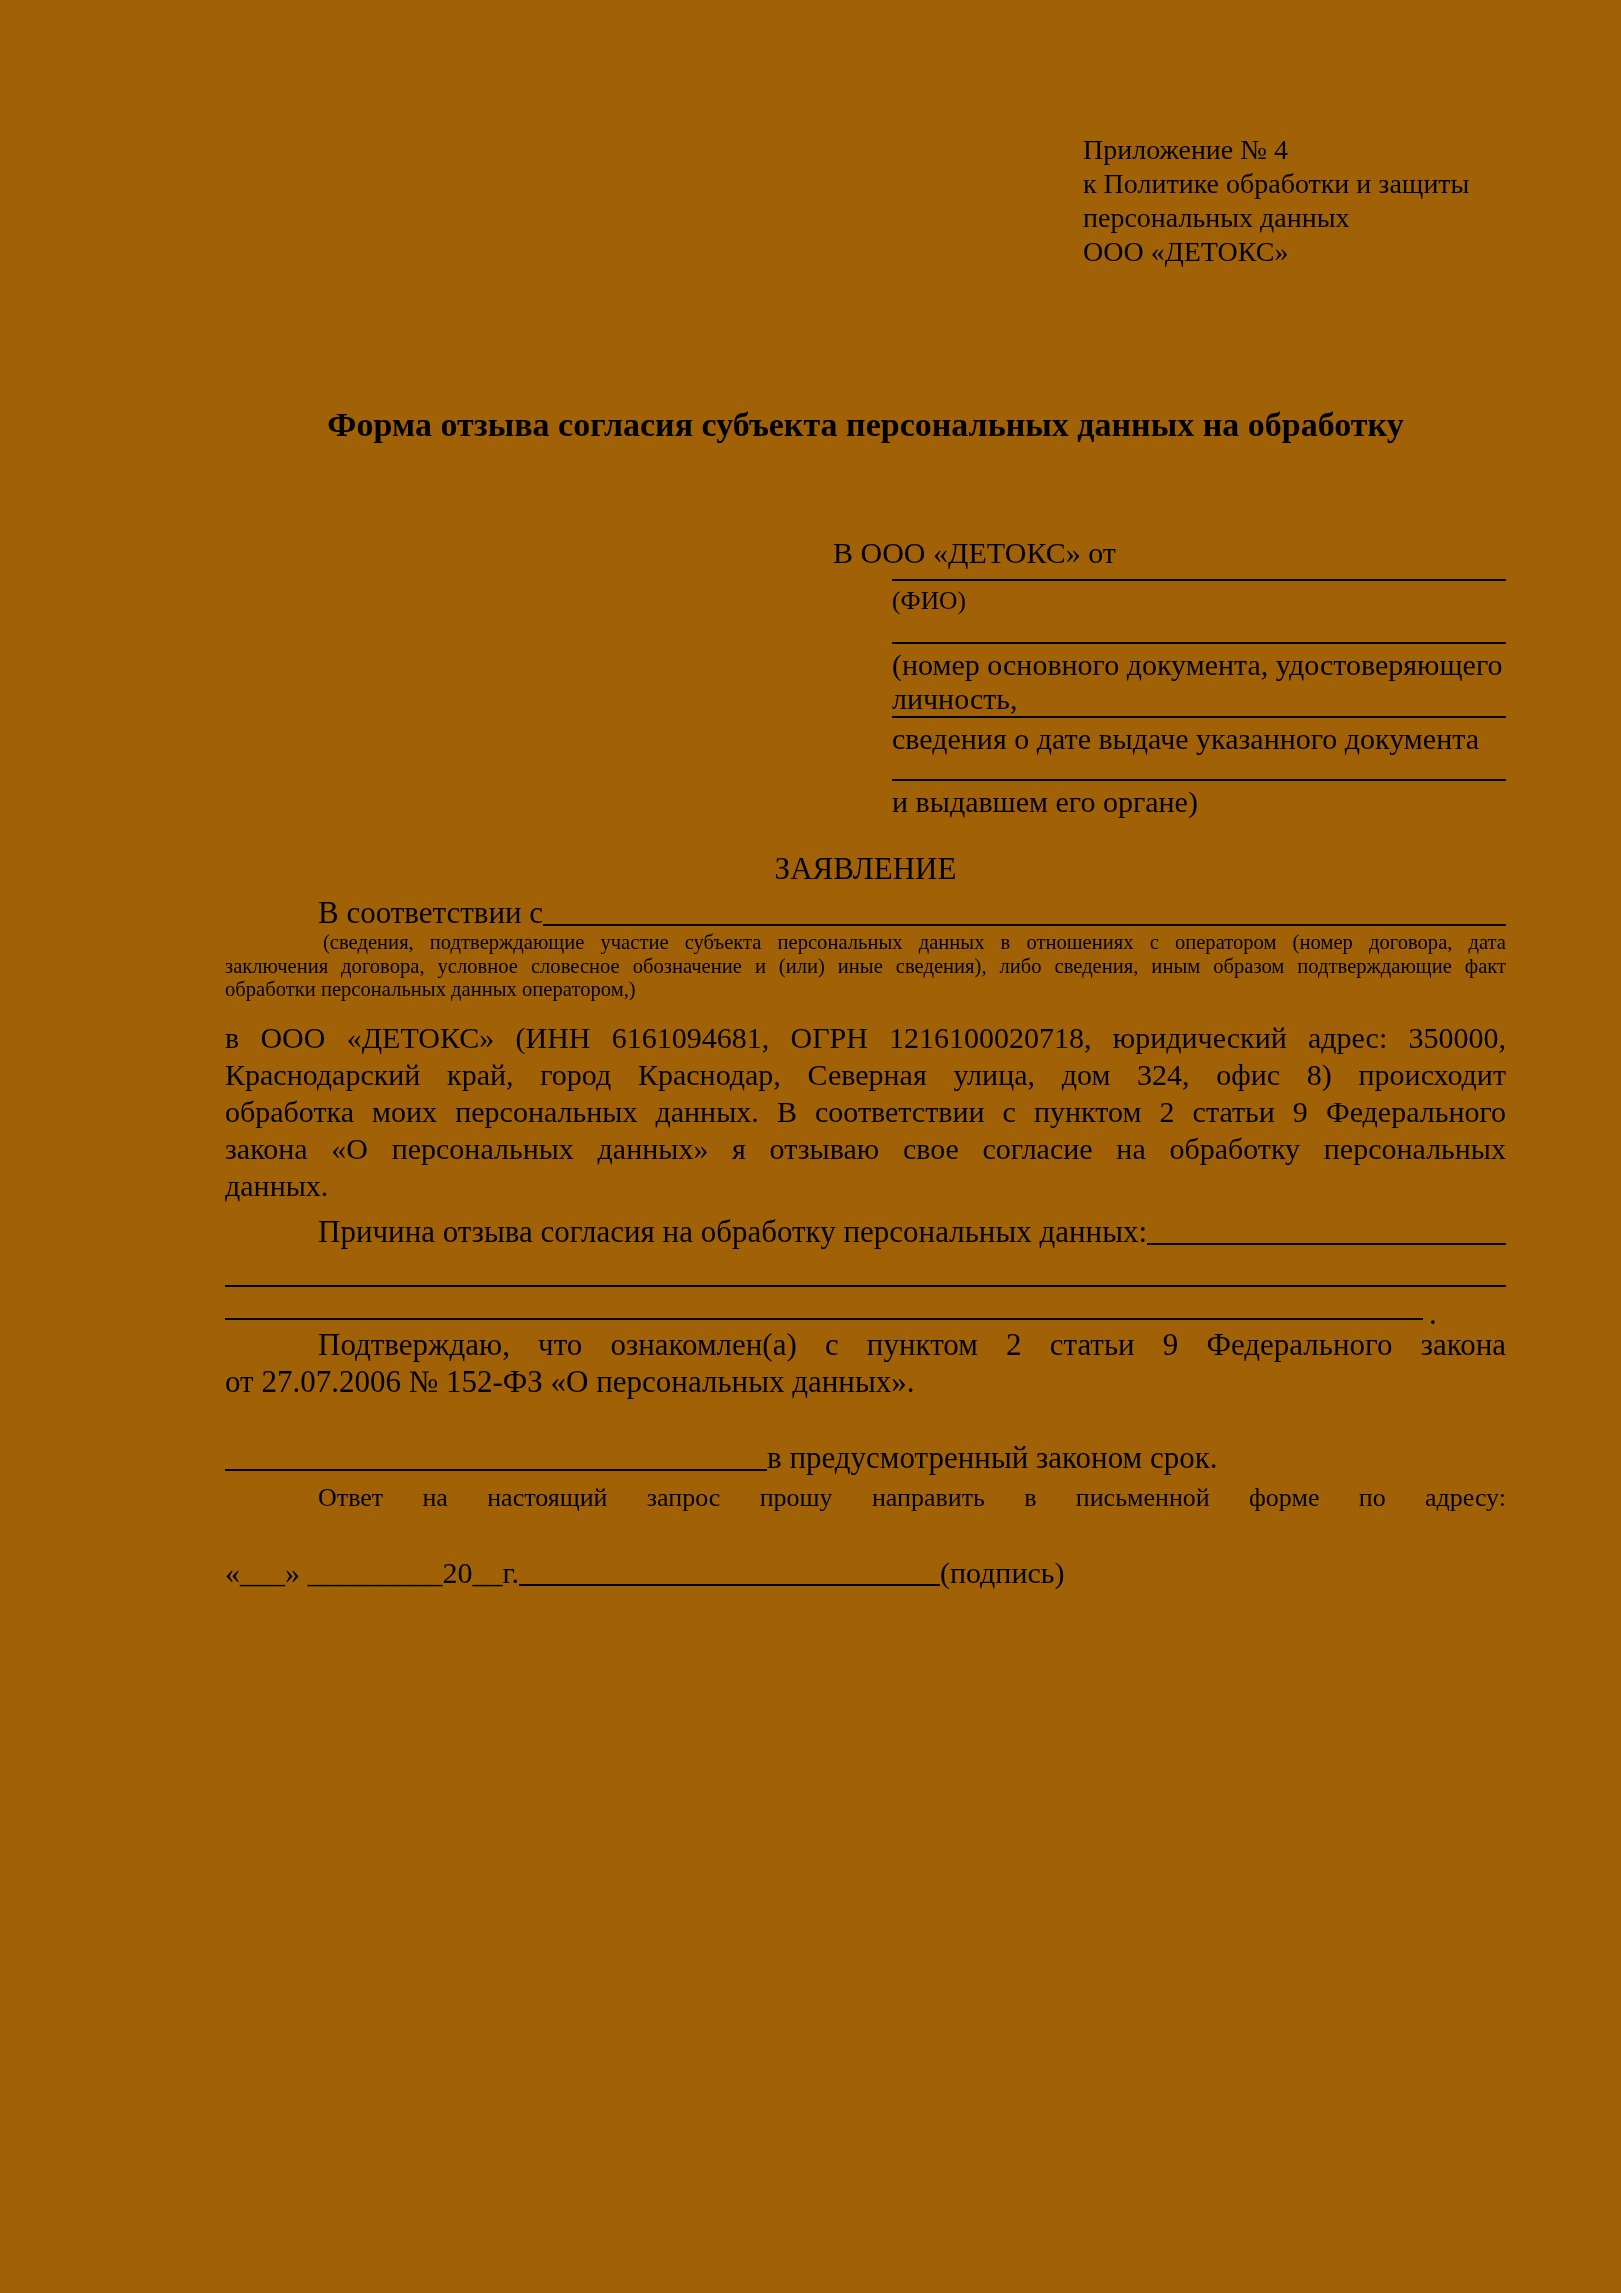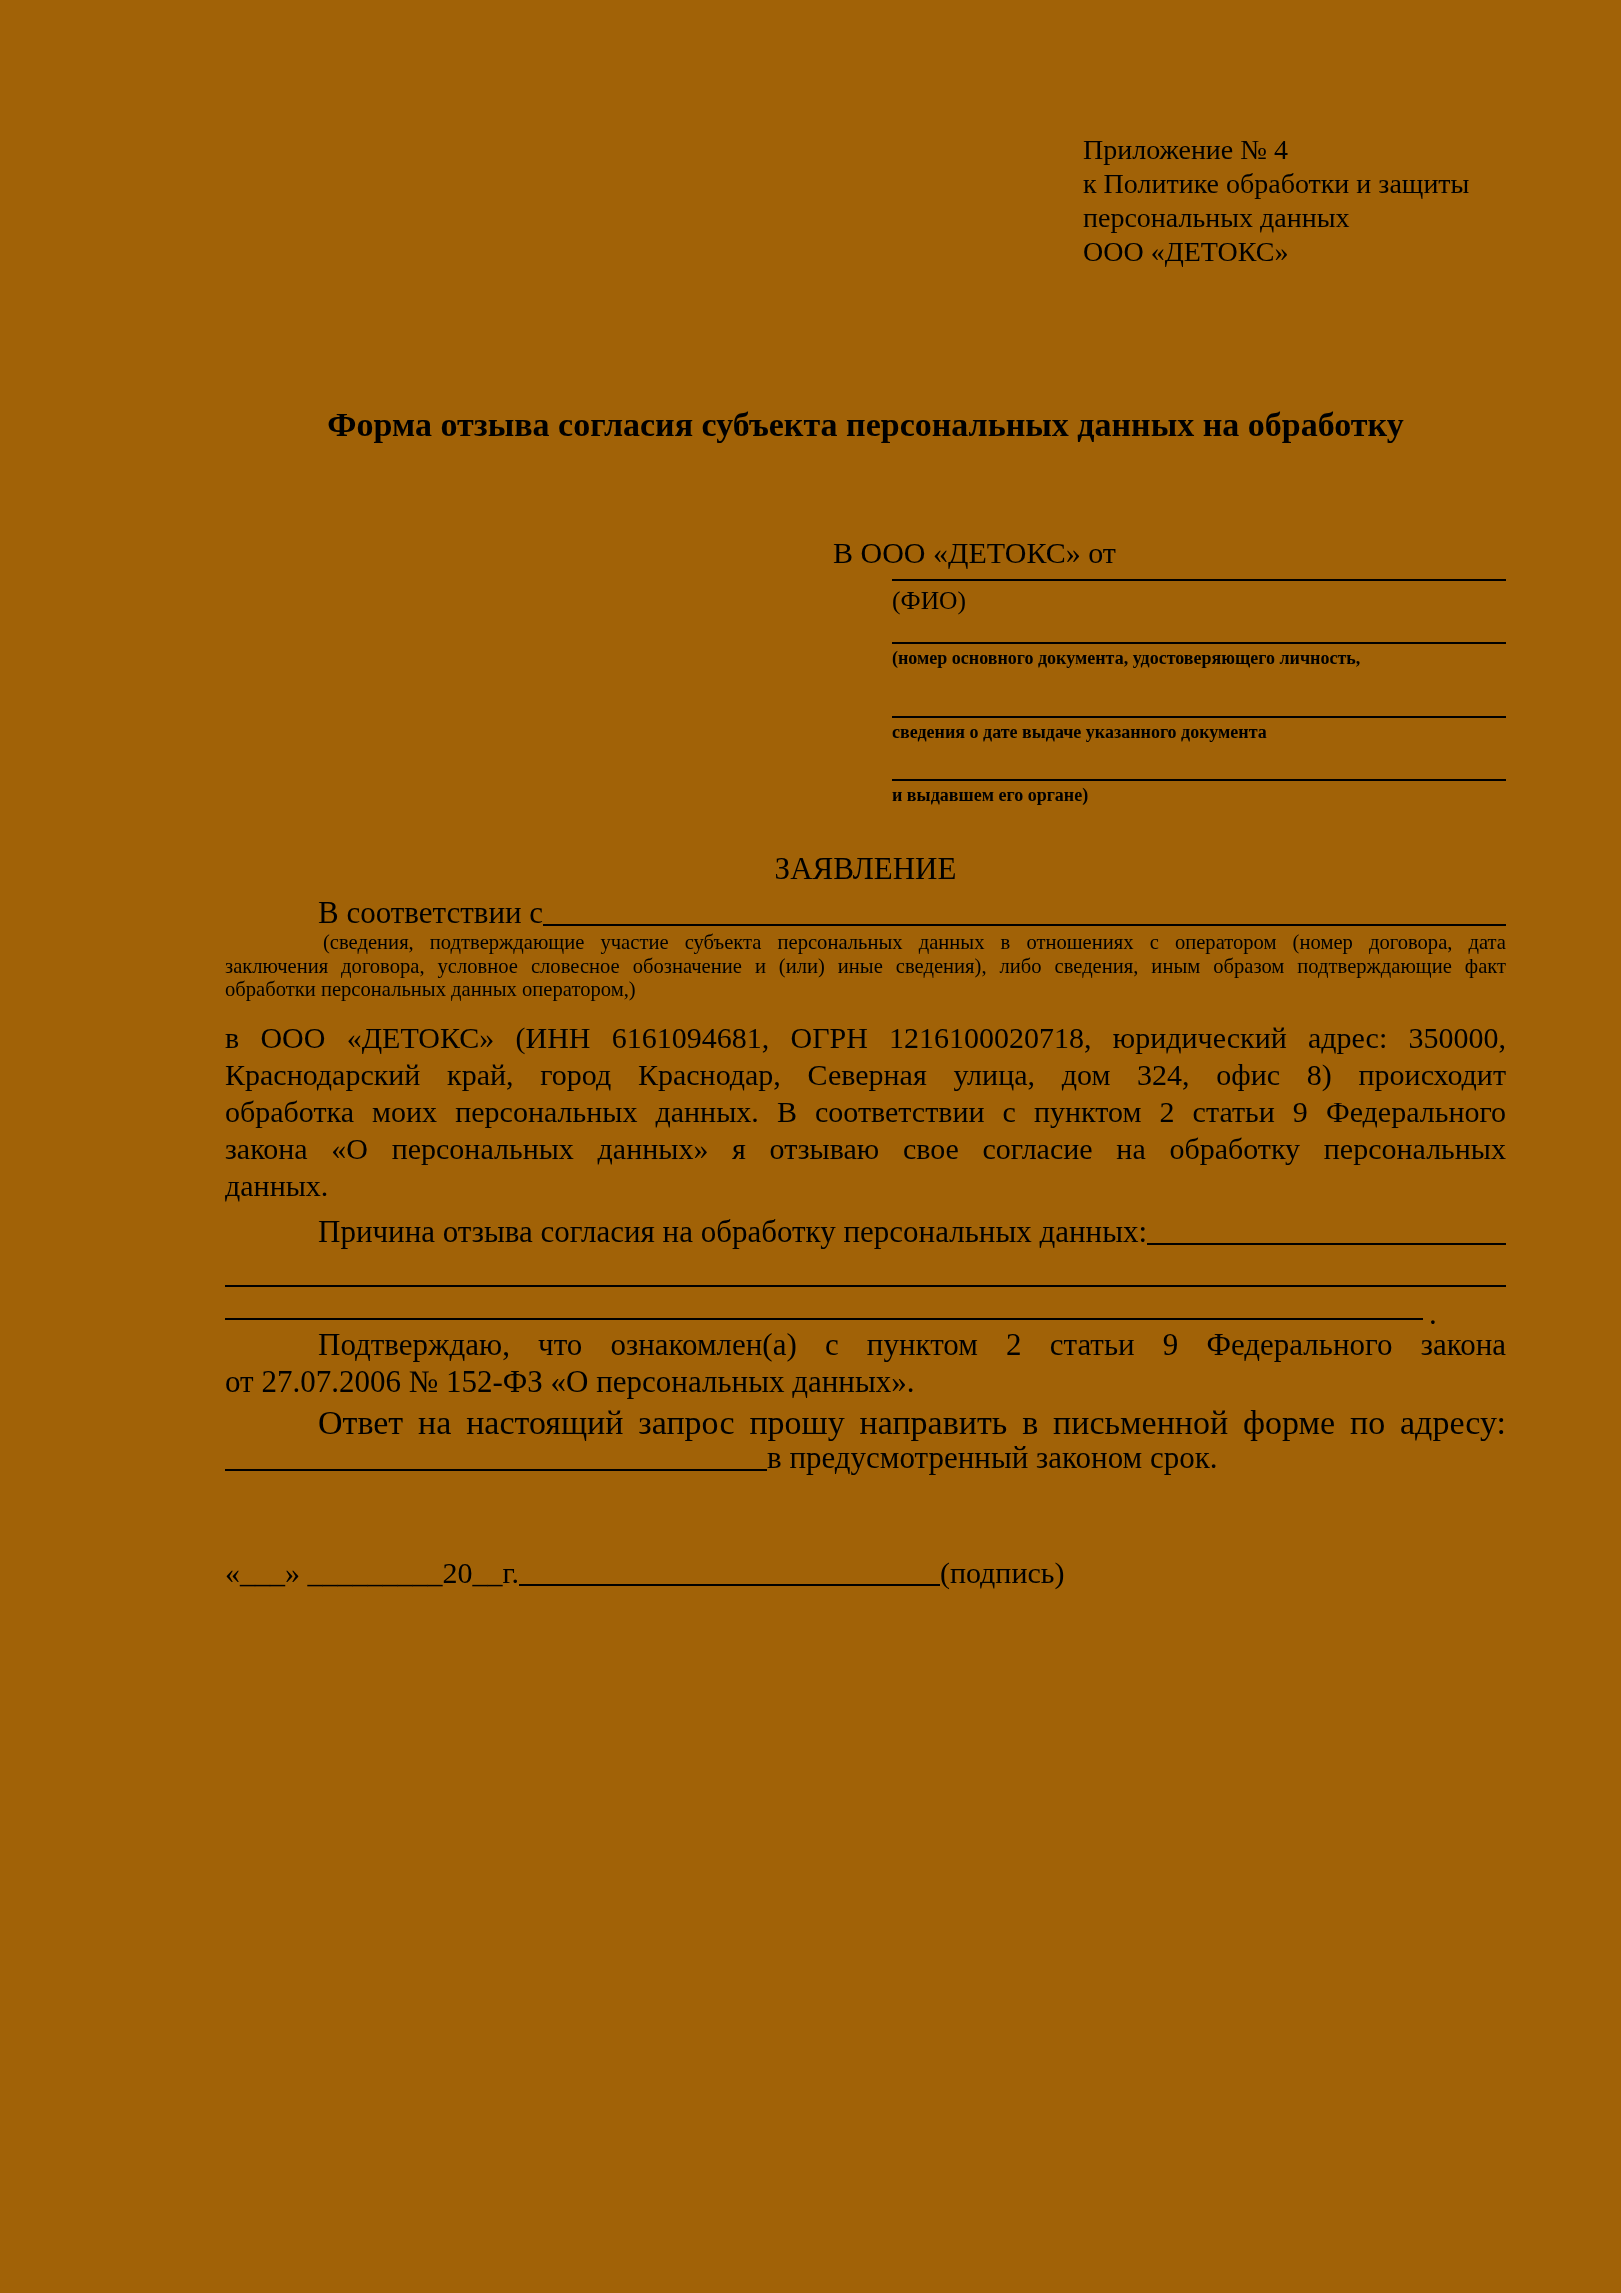--- a/index.html
+++ b/index.html
@@ -29,21 +29,21 @@
   
   .to-line { left: 833px; top: 536px; font-size: 30px; }
   .fline {
     left: 892px; width: 614px; height: 0;
     border-top: 2.9px solid #000;
   }
   .fcap {
     left: 892px; width: 614px; 
   }
   .cap26 { font-size: 25.5px; }
-  .cap25 { font-size: 18px; font-weight: bold; }
+  .cap25 { font-size: 30px; }
 
   .statement {
     left: 225px; top: 851px; width: 1281px;
     font-size: 31px; text-align: center;
   }
 
   .row { display: flex; align-items: flex-end; font-size: 31px; line-height: 37px; }
   .fill {
     border-bottom: 2.9px solid #000;
     margin-bottom: 4.9px;
@@ -67,21 +67,21 @@
   .plain { text-align: left; }
   .cindent { text-indent: 93px; }
 
   .reason { left: 225px; top: 1213px; width: 1281px; }
 
   .blank-a { left: 225px; top: 1285px; width: 1281px; height: 0; border-top: 2.9px solid #000; }
   .blank-b { left: 225px; top: 1318px; width: 1198px; height: 0; border-top: 2.9px solid #000; }
   .blank-period { left: 1429px; top: 1296px; font-size: 31px; }
 
   .confirm { left: 225px; top: 1326px; width: 1281px; font-size: 31px; line-height: 37px; }
-  .reply   { left: 225px; top: 1404px; width: 1281px; font-size: 34px; line-height: 37px; font-family: Liberation Serif, serif; }
+  .reply   { left: 225px; top: 1479px; width: 1281px; font-size: 26px; line-height: 37px; font-family: Liberation Serif, serif; }
 
   .address { left: 225px; top: 1439px; width: 1281px; }
   .address .fill { width: 542px; flex: 0 0 auto; }
   .address .tail { white-space: nowrap; }
 
   .bottom {
     left: 225px; top: 1554px; width: 1281px;
     display: flex; justify-content: flex-start; align-items: flex-end;
     font-size: 30px; line-height: 37px;
   }

